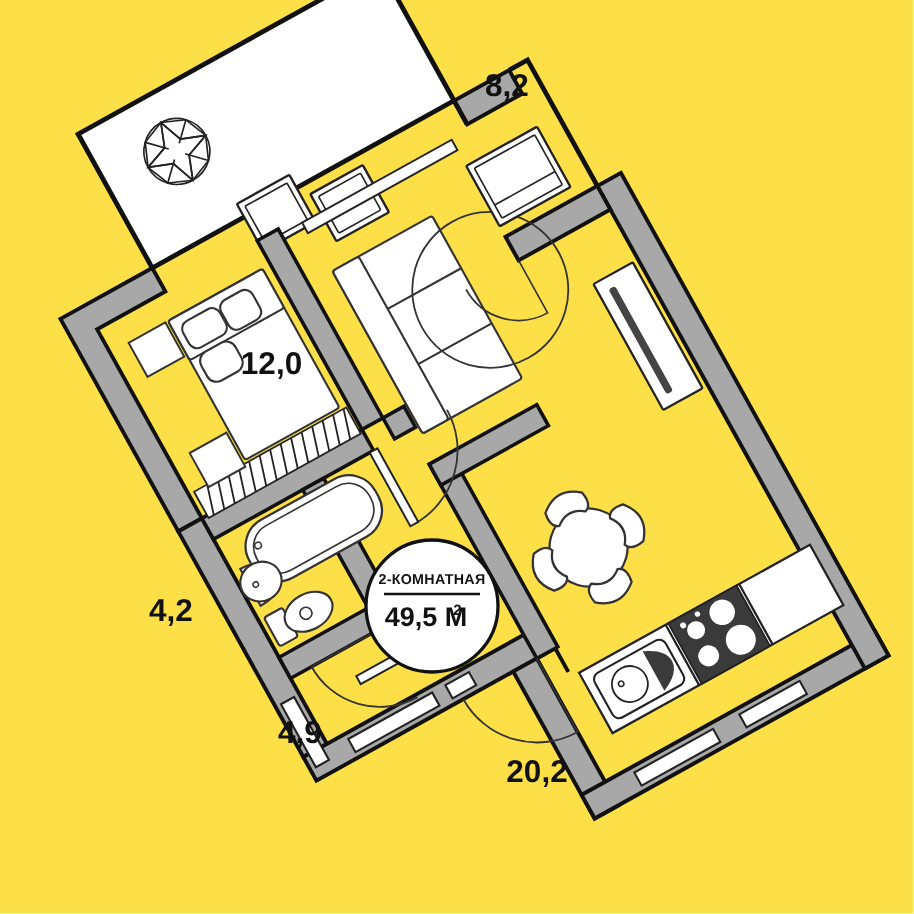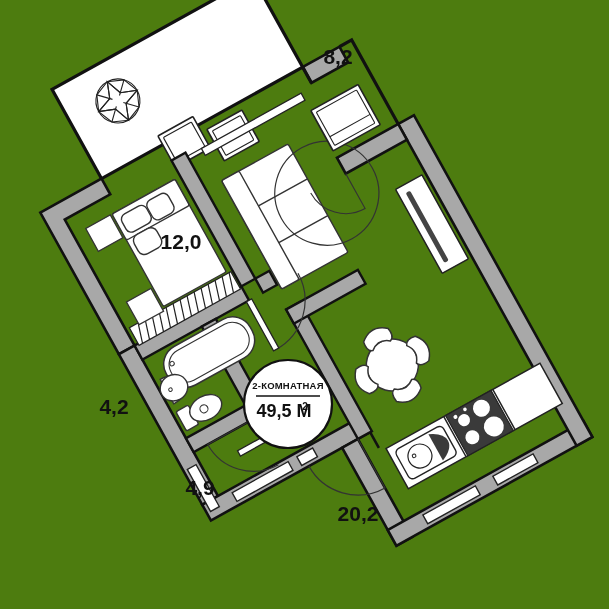--- a/index.html
+++ b/index.html
@@ -1,18 +1,18 @@
 <!DOCTYPE html>
 <html><head>
 <meta charset="utf-8">
 <style>
   html,body{margin:0;padding:0;background:#ffffff;}
   body{width:609px;height:609px;overflow:hidden;
        font-family:"Liberation Sans", sans-serif;}
-  #plan-root{position:relative;width:609px;height:609px;background:#4d7c0f;}
+  #plan-root{position:relative;width:609px;height:609px;background:#fde047;}
   svg{display:block;}
   .area-label{font-family:"Liberation Sans", sans-serif;font-weight:700;
               font-size:21px;fill:#111;}
   .badge-top{font-family:"Liberation Sans", sans-serif;font-weight:700;
              font-size:9.5px;fill:#111;letter-spacing:0.2px;}
   .badge-main{font-family:"Liberation Sans", sans-serif;font-weight:700;
               font-size:18px;fill:#111;}
   .badge-sup{font-family:"Liberation Sans", sans-serif;font-weight:700;
              font-size:10px;fill:#111;}
 </style>

